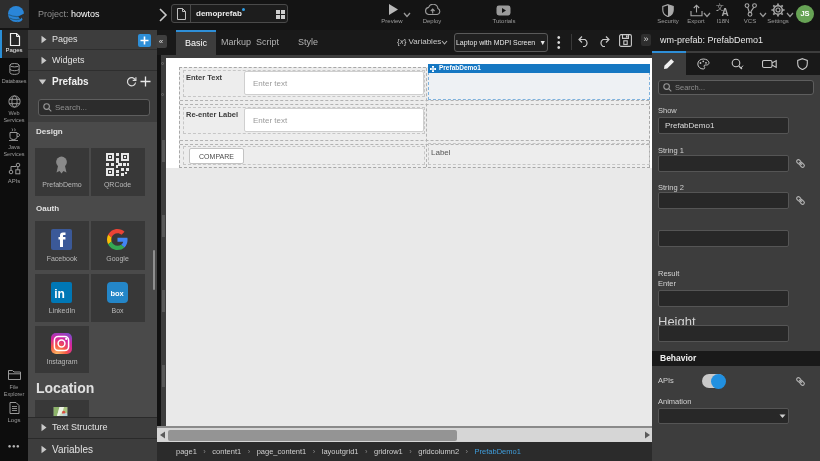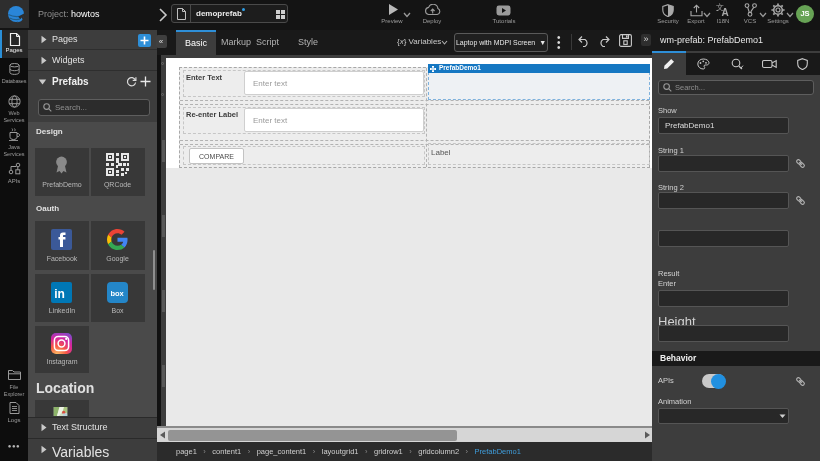--- a/index.html
+++ b/index.html
@@ -361,21 +361,21 @@
       <svg width="8" height="9" viewBox="0 0 8 9">
         <path d="M1.5 0.8 L6.5 4.5 L1.5 8.2 Z" fill="#c9c9c9"></path>
       </svg>
     </div>
 <div class="abs" style="left:52px;top:421.5px;font-size:9px;color:#e2e2e2;">Text Structure</div>
 <div class="abs" style="left:40px;top:445px;">
       <svg width="8" height="9" viewBox="0 0 8 9">
         <path d="M1.5 0.8 L6.5 4.5 L1.5 8.2 Z" fill="#c9c9c9"></path>
       </svg>
     </div>
-<div class="abs" style="left:52px;top:443.5px;font-size:14px;color:#e2e2e2;">Variables</div>
+<div class="abs" style="left:52px;top:443.5px;font-size:10px;color:#e2e2e2;">Variables</div>
 
 <div class="abs" style="left:152.5px;top:250px;width:2px;height:40px;background:#8f8f8f;border-radius:1px;"></div>
 
 <div class="abs" style="left:157px;top:30px;width:495px;height:25px;background:#191919;"></div>
 <div class="abs" style="left:155.5px;top:34.5px;width:11px;height:13px;background:#3f3f3f;border-radius:2px;color:#e0e0e0;font-size:8px;text-align:center;line-height:13px;">«</div>
 <div class="abs" style="left:176px;top:30px;width:40px;height:25px;background:#3d3d3d;border-top:2px solid #2e8fd8;color:#fff;font-size:9px;text-align:center;line-height:23px;">Basic</div>
 <div class="abs" style="left:216px;top:30px;width:40px;height:25px;color:#b2b2b2;font-size:9px;text-align:center;line-height:25px;">Markup</div>
 <div class="abs" style="left:256px;top:30px;width:36px;height:25px;color:#b2b2b2;font-size:9px;text-align:left;line-height:25px;">Script</div>
 <div class="abs" style="left:292px;top:30px;width:32px;height:25px;color:#b2b2b2;font-size:9px;text-align:center;line-height:25px;">Style</div>
 <div class="abs" style="left:397px;top:37px;color:#c9c9c9;font-size:8px;">{<span style="font-style:italic;">x</span>} Variables</div>

